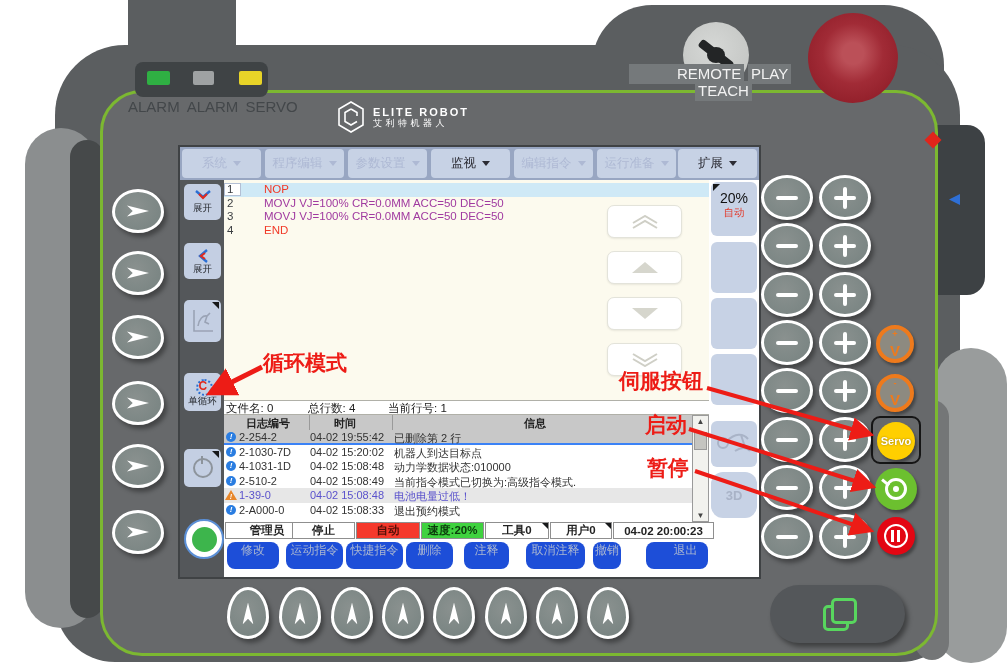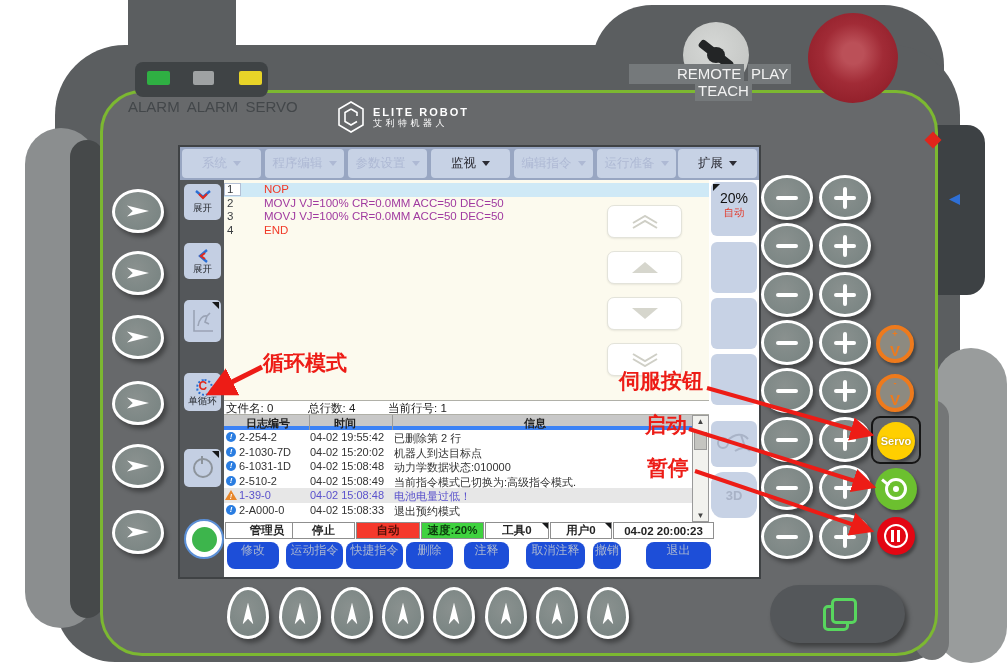--- a/index.html
+++ b/index.html
@@ -78,21 +78,21 @@
            display:flex;align-items:center;justify-content:center;box-shadow:0 1px 2px rgba(0,0,0,.08);}
 
   .rcol{left:529px;top:33px;width:50px;height:397px;background:#fff;}
   .rc-btn{position:absolute;left:531px;width:46px;background:#c7d2e5;border-radius:6px;}
   .speed-pct{display:block;text-align:center;font-size:14px;color:#121212;margin-top:8px;}
   .speed-mode{display:block;text-align:center;font-size:10.5px;color:#e23c2e;}
   .threed{display:flex;align-items:center;justify-content:center;height:100%;font-size:13px;font-weight:bold;color:#a9b3c7;}
 
   .fstat{left:44px;top:253px;width:485px;height:15px;background:#fff;border-top:1px solid #b0b0a8;border-bottom:1px solid #b0b0a8;box-sizing:border-box;}
 
-  .log-head{left:44px;top:268px;width:468px;height:15px;background:#c8c8c8;border-bottom:4px solid #3b82f6;box-sizing:border-box;}
+  .log-head{left:44px;top:268px;width:468px;height:30px;background:#c8c8c8;border-bottom:2px solid #3b82f6;box-sizing:border-box;}
   .log-head span{position:absolute;top:1px;font-size:11px;font-weight:bold;color:#222;}
   .log-div{position:absolute;top:0;width:1px;height:15px;background:#9a9a9a;}
   .log-row{position:absolute;left:44px;width:468px;height:14.5px;font-size:11px;color:#333;}
   .log-row span{position:absolute;top:1px;white-space:nowrap;}
   .lr-id{left:15px;}
   .lr-time{left:86px;}
   .lr-msg{left:170px;}
   .log-row.warn{background:#e7e7e7;color:#5a52cc;}
   .icon-info{position:absolute;left:2px;top:2px;width:10px;height:10px;border-radius:50%;background:#2a7de1;color:#fff;
              font-size:8px;font-weight:bold;text-align:center;line-height:10px;}
@@ -344,21 +344,21 @@
         <span class="lr-msg">已删除第 2 行</span>
     </div>
     <div class="log-row" style="top:297.5px;">
       <i class="icon-info"></i>
       <span class="lr-id">2-1030-7D</span>
         <span class="lr-time">04-02 15:20:02</span>
         <span class="lr-msg">机器人到达目标点</span>
     </div>
     <div class="log-row" style="top:312px;">
       <i class="icon-info"></i>
-      <span class="lr-id">6-1031-1D</span>
+      <span class="lr-id">4-1031-1D</span>
         <span class="lr-time">04-02 15:08:48</span>
         <span class="lr-msg">动力学数据状态:010000</span>
     </div>
     <div class="log-row" style="top:326.5px;">
       <i class="icon-info"></i>
       <span class="lr-id">2-510-2</span>
         <span class="lr-time">04-02 15:08:49</span>
         <span class="lr-msg">当前指令模式已切换为:高级指令模式.</span>
     </div>
     <div class="log-row warn" style="top:341px;">
@@ -418,21 +418,21 @@
       </div>
     <div class="bot-btn" style="left:284px;width:45px;">
         <span>注释</span>
       </div>
     <div class="bot-btn" style="left:346px;width:59px;">
         <span>取消注释</span>
       </div>
     <div class="bot-btn" style="left:413px;width:28px;">
         <span>撤销</span>
       </div>
-    <div class="bot-btn" style="left:466px;width:65px;">
+    <div class="bot-btn" style="left:466px;width:45px;padding-left:17px;">
         <span>退出</span>
       </div>
   </div>
 
   <div class="oval oval-l" style="left:112px;top:189px;">
       <i class="cursor-arrow"></i>
     </div>
   <div class="oval oval-l" style="left:112px;top:251px;">
       <i class="cursor-arrow"></i>
     </div>

